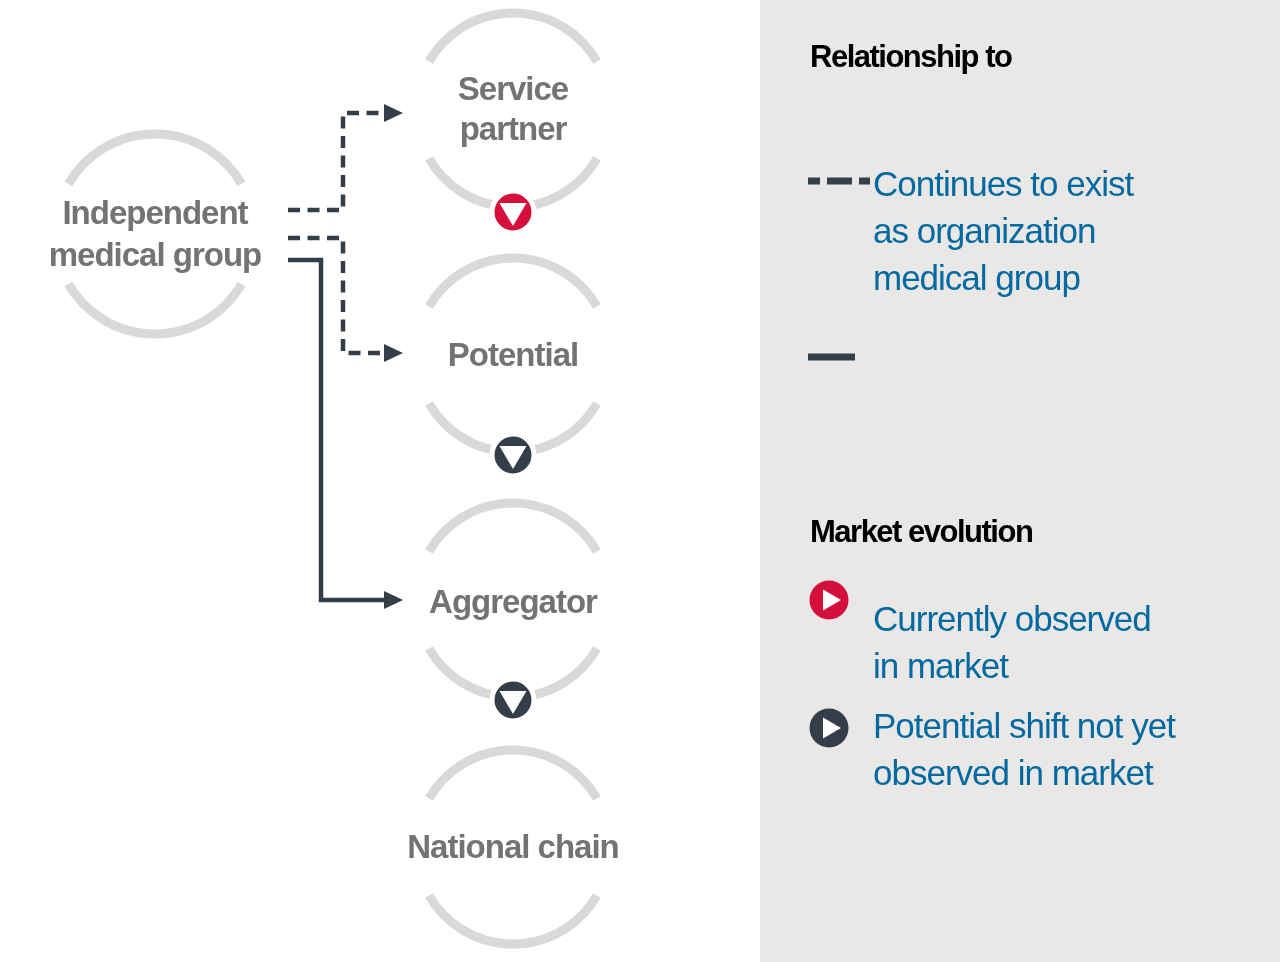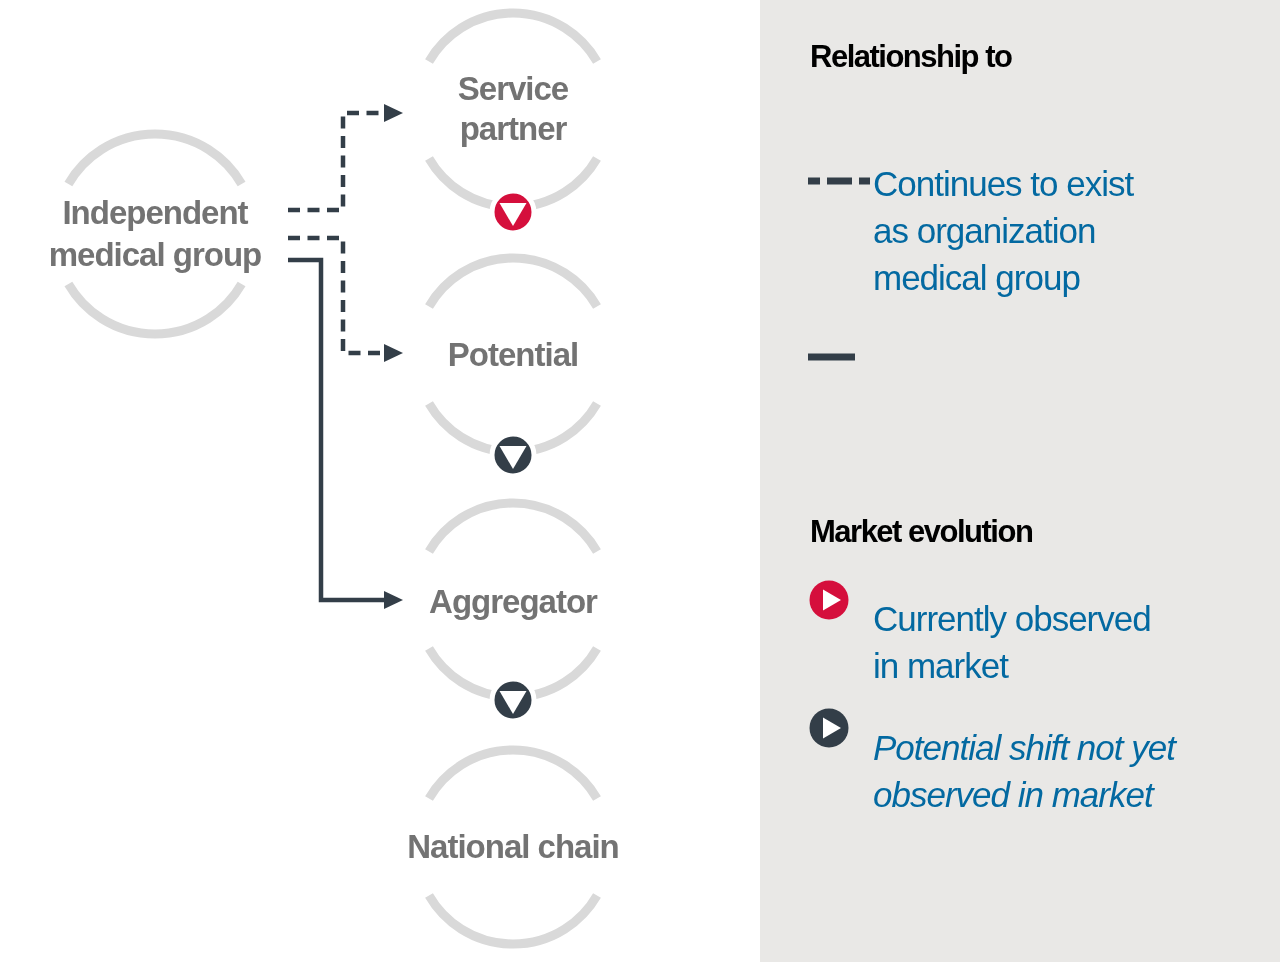--- a/index.html
+++ b/index.html
@@ -142,19 +142,19 @@
     </svg>
     <div class="legend-text" style="top:584px;margin-top:11px;">
       <div>Currently observed</div>
       <div>in market</div>
     </div>
 
     <svg class="legend-glyph" style="left:49px;top:708px;" width="40" height="40">
       <circle cx="20" cy="20" r="19.5" fill="#333e48"></circle>
       <polygon points="14,9.5 14,30.5 32,20" fill="#ffffff"></polygon>
     </svg>
-    <div class="legend-text" style="top:724px;font-style:italic;">
+    <div class="legend-text" style="top:702px;">
       <div>Potential shift not yet</div>
       <div>observed in market</div>
     </div>
 
   </div>
 </div>
 
 </body></html>

